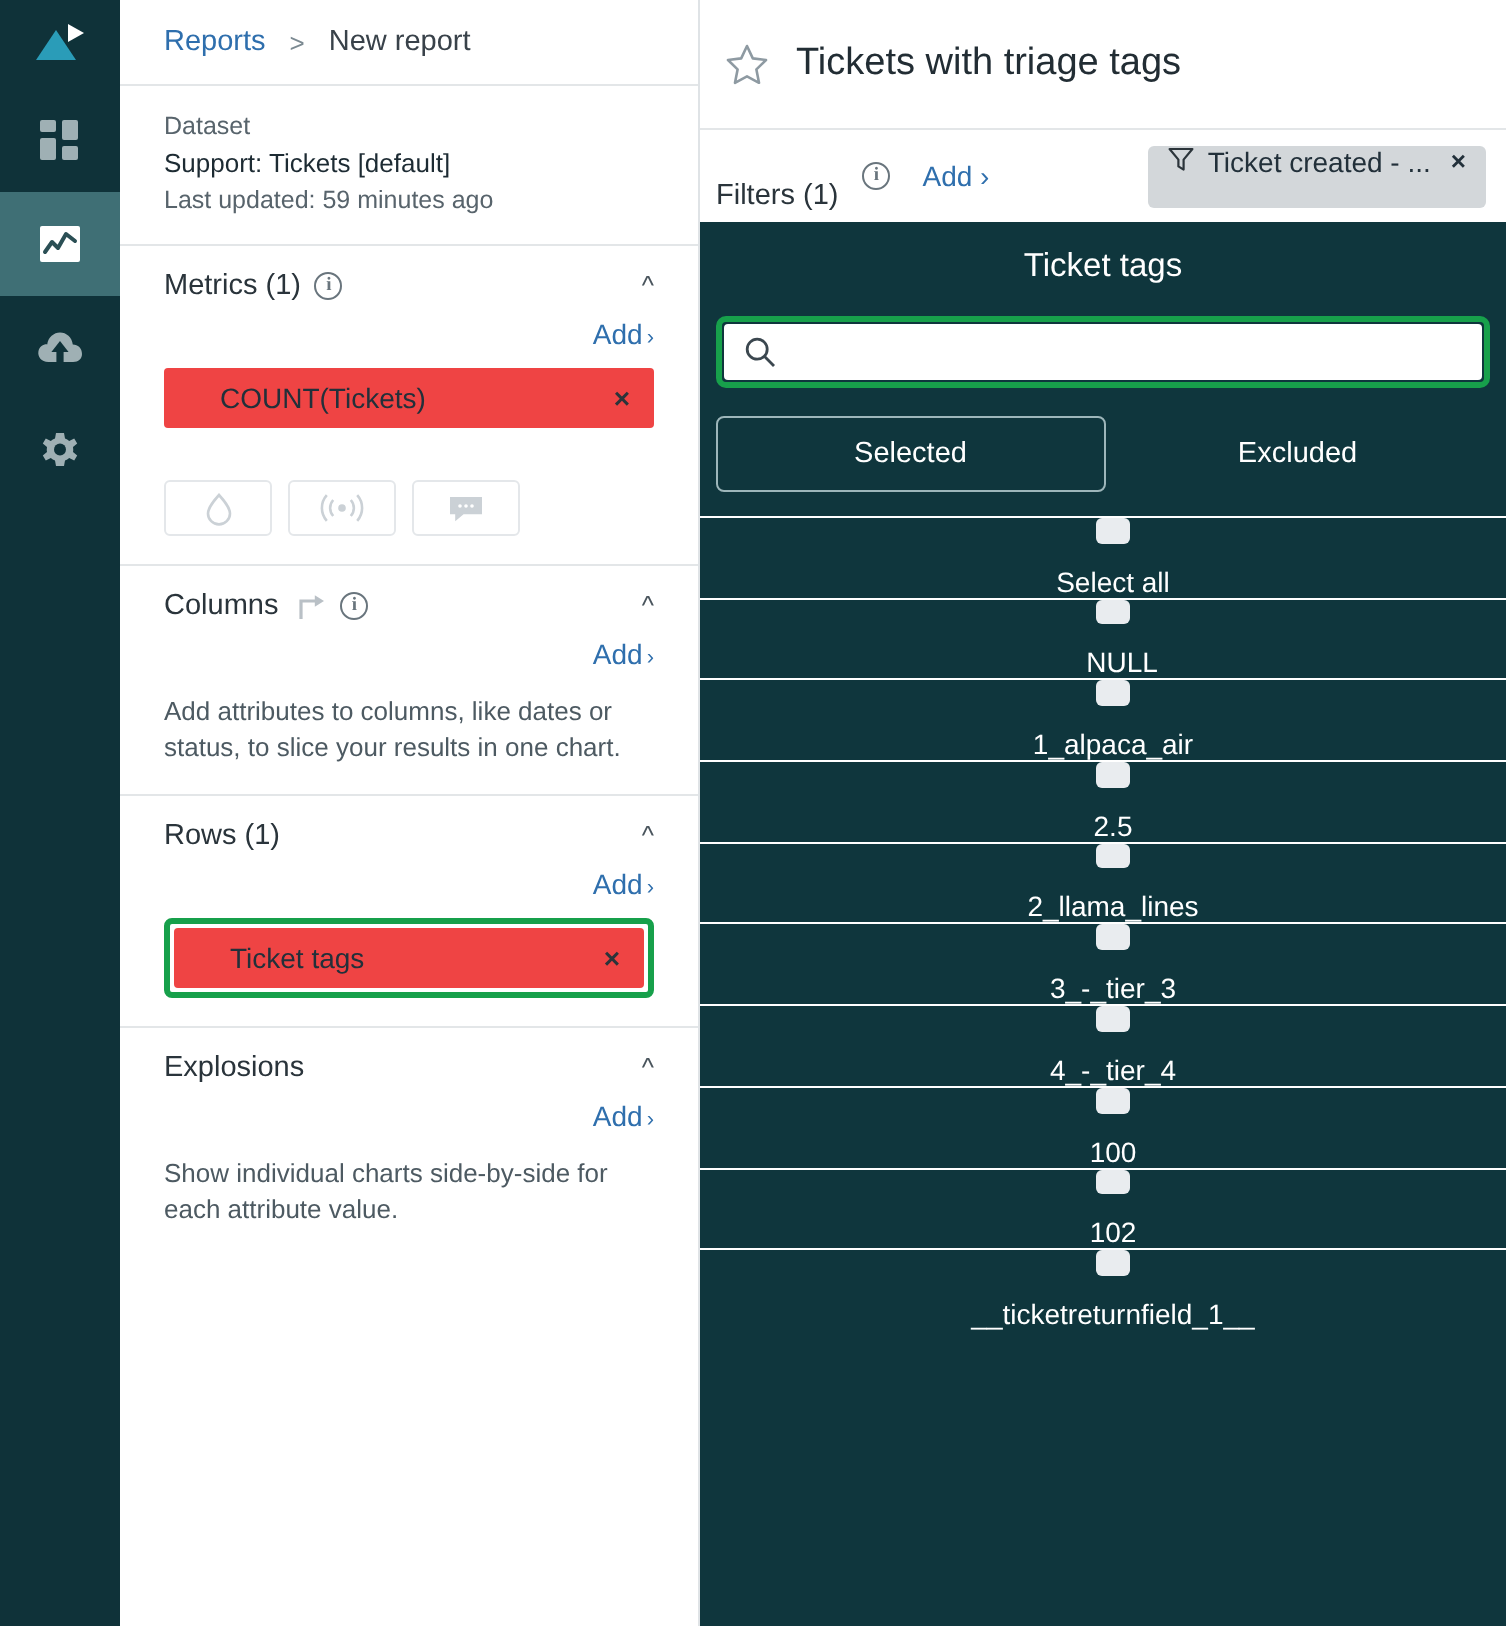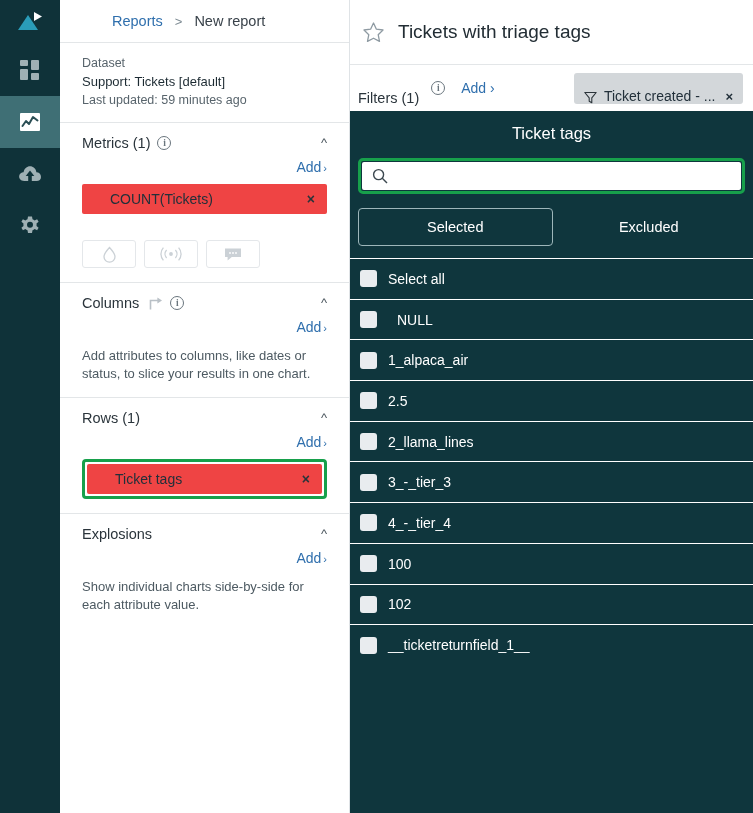--- a/index.html
+++ b/index.html
@@ -35,21 +35,21 @@
     background: #ffffff;
     border-right: 1px solid #dfe3e6;
     display: flex; flex-direction: column;
   }
   .breadcrumb {
     height: 43px; display: flex; align-items: center;
     padding-left: 22px; gap: 12px;
     border-bottom: 1px solid #e3e6e8;
     font-size: 14.5px;
   }
-  .bc-link { color: #2f6fad; cursor: pointer; margin-left: 30px; }
+  .bc-link { color: #2f6fad; cursor: pointer; }
   .bc-sep { color: #7c8a92; font-size: 13px; }
   .bc-current { color: #39424a; }
 
   .dataset {
     padding: 12px 22px 13px 22px;
     border-bottom: 1px solid #e3e6e8;
   }
   .ds-label { font-size: 12.5px; color: #58646c; line-height: 17px; }
   .ds-name { font-size: 13px; color: #1d2b33; line-height: 19px; }
   .ds-updated { font-size: 12.5px; color: #58646c; line-height: 18px; }
@@ -120,21 +120,21 @@
 
   .filter-bar {
     height: 46px; display: flex; align-items: center; gap: 12px;
     padding: 0 10px 0 8px;
   }
   .filters-label { font-size: 14.5px; color: #2a343b; margin-top: 19px; }
   .filter-add { color: #2f6fad; font-size: 14px; cursor: pointer; margin-left: 4px; }
   .filter-chip {
     margin-left: auto; height: 31px;
     background: #d3d7da; border-radius: 3px;
-    display: flex; align-items: flex-end; gap: 7px;
+    display: flex; align-items: flex-start; gap: 7px;
     padding: 0 10px; font-size: 14px; color: #22303a; cursor: pointer;
   }
   .filter-chip .fx { font-size: 13px; font-weight: 600; margin-left: 3px; }
 
   
   .darkpanel {
     flex: 1; background: #0f363d;
     display: flex; flex-direction: column; overflow: hidden;
   }
   .dp-title {
@@ -163,21 +163,21 @@
     border-radius: 4px;
   }
   .tab.active { border: 1px solid #9db6ba; }
 
   .taglist { flex: 1; overflow: hidden; }
   .tagrow {
     height: 40.7px;
     display: flex; align-items: center; gap: 11px;
     padding-left: 10px;
     border-top: 1px solid #ffffff;
-    color: #ffffff; font-size: 14px; cursor: pointer;
+    color: #ffffff; font-size: 14px; cursor: pointer; flex-direction: column;
   }
   .cbox {
     width: 17px; height: 17px; min-width: 17px;
     background: #e9ecef; border-radius: 3px;
     cursor: pointer;
   }
   .tagrow.indent .tag-label { padding-left: 9px; }
 </style>
 </head>
 <body>

